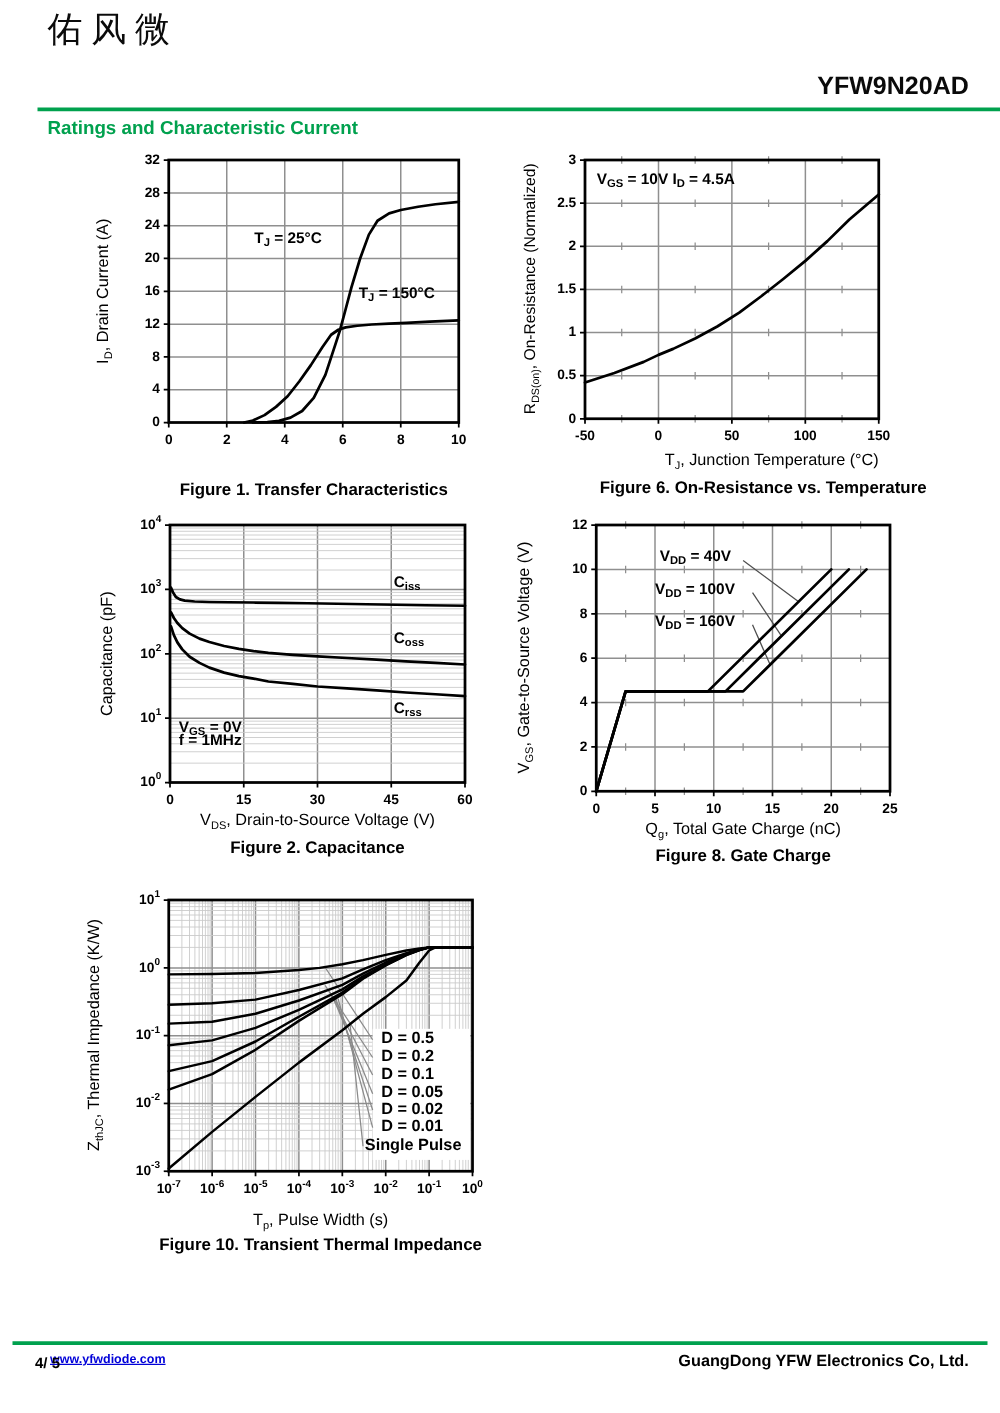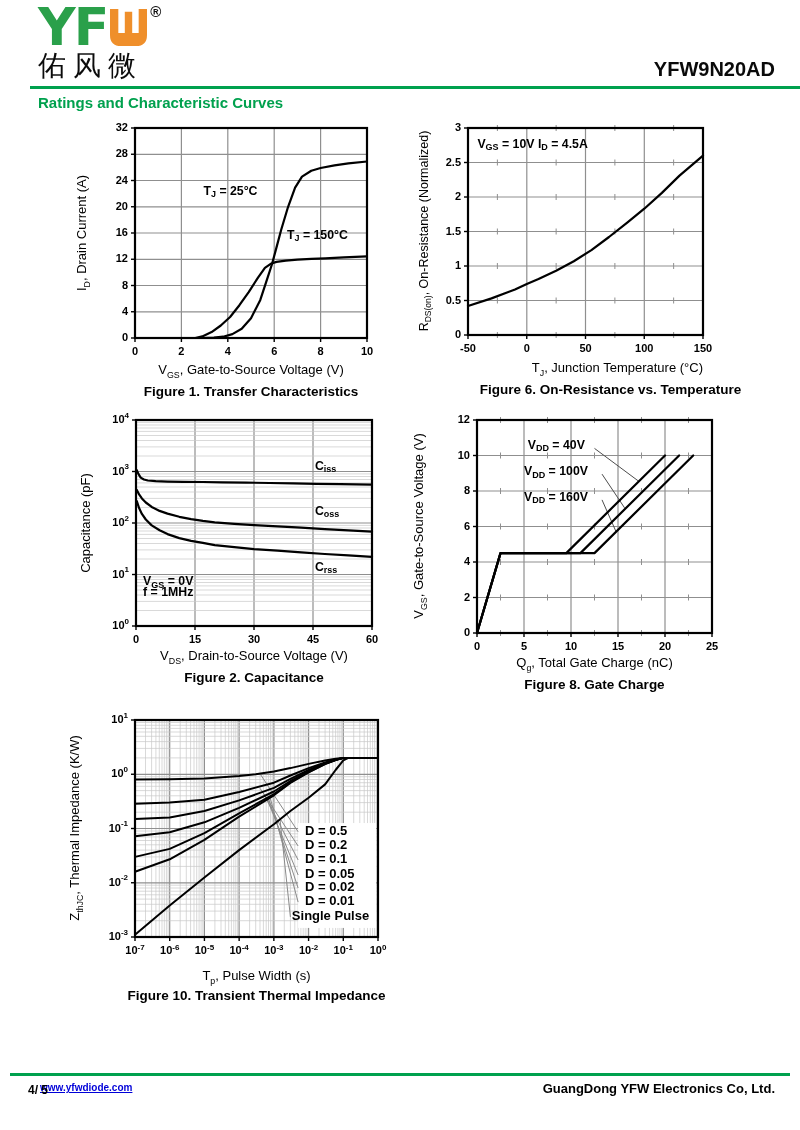--- a/index.html
+++ b/index.html
@@ -28,32 +28,25 @@
   .page-num{position:absolute;left:0;right:0;top:1083px;text-align:left;font-size:12px;font-weight:bold;padding-left:28px;}
   .company{position:absolute;right:25px;top:1081px;font-size:13px;font-weight:bold;}
 </style>
 </head>
 <body>
 
 <div class="page">
 
   <header>
     <div class="logo">
-      <div class="logo-row">
-        <span class="logo-yf">YF</span>
-        <svg class="logo-w" viewBox="0 0 40 40" width="37" height="37" aria-hidden="true">
-          <path d="M0,0 H9 V26 H16 V3 H24 V26 H31 V0 H40 V28 Q40,40 28,40 H12 Q0,40 0,28 Z" fill="#ef8f2b"></path>
-        </svg>
-        <span class="logo-reg">®</span>
-      </div>
       <div class="logo-cn">佑风微</div>
     </div>
     <div class="part-number">YFW9N20AD</div>
     <div class="green-rule"></div>
-    <div class="section-title">Ratings and Characteristic Curves</div>
+    <div class="section-title">Ratings and Characteristic Current</div>
   </header>
 
   <main>
 
     <section class="figure" id="fig5" style="left:60px;top:118px;width:330px;height:295px;">
       <svg width="330" height="240">
           <g>
             <line x1="121.4" y1="10" x2="121.4" y2="220" stroke="#8f8f8f" stroke-width="1.2"></line>
             <line x1="167.8" y1="10" x2="167.8" y2="220" stroke="#8f8f8f" stroke-width="1.2"></line>
             <line x1="214.2" y1="10" x2="214.2" y2="220" stroke="#8f8f8f" stroke-width="1.2"></line>
@@ -101,21 +94,20 @@
           <text x="68" y="141.25" font-size="11" font-weight="bold" text-anchor="end" fill="#000" font-family="&quot;Liberation Sans&quot;,&quot;DejaVu Sans&quot;,sans-serif" dominant-baseline="middle"><tspan>12</tspan></text>
           <text x="68" y="115" font-size="11" font-weight="bold" text-anchor="end" fill="#000" font-family="&quot;Liberation Sans&quot;,&quot;DejaVu Sans&quot;,sans-serif" dominant-baseline="middle"><tspan>16</tspan></text>
           <text x="68" y="88.75" font-size="11" font-weight="bold" text-anchor="end" fill="#000" font-family="&quot;Liberation Sans&quot;,&quot;DejaVu Sans&quot;,sans-serif" dominant-baseline="middle"><tspan>20</tspan></text>
           <text x="68" y="62.5" font-size="11" font-weight="bold" text-anchor="end" fill="#000" font-family="&quot;Liberation Sans&quot;,&quot;DejaVu Sans&quot;,sans-serif" dominant-baseline="middle"><tspan>24</tspan></text>
           <text x="68" y="36.25" font-size="11" font-weight="bold" text-anchor="end" fill="#000" font-family="&quot;Liberation Sans&quot;,&quot;DejaVu Sans&quot;,sans-serif" dominant-baseline="middle"><tspan>28</tspan></text>
           <text x="68" y="10" font-size="11" font-weight="bold" text-anchor="end" fill="#000" font-family="&quot;Liberation Sans&quot;,&quot;DejaVu Sans&quot;,sans-serif" dominant-baseline="middle"><tspan>32</tspan></text>
           <text x="143.44" y="73.65625" font-size="12.3" font-weight="bold" text-anchor="start" fill="#000" font-family="&quot;Liberation Sans&quot;,&quot;DejaVu Sans&quot;,sans-serif" dominant-baseline="middle"><tspan>T</tspan><tspan dy="3.2" font-size="9">J</tspan><tspan dy="-3.2"> = 25°C</tspan></text>
           <text x="226.96" y="117.62499999999999" font-size="12.3" font-weight="bold" text-anchor="start" fill="#000" font-family="&quot;Liberation Sans&quot;,&quot;DejaVu Sans&quot;,sans-serif" dominant-baseline="middle"><tspan>T</tspan><tspan dy="3.2" font-size="9">J</tspan><tspan dy="-3.2"> = 150°C</tspan></text>
         </svg>
       <div class="ylabel" style="left: 23px; top: 115px; font-size: 13px;">I<sub>D</sub>, Drain Current (A)</div>
-      <div class="xlabel" style="left: 75px; width: 232px; top: 244px;">V<sub>GS</sub>, Gate-to-Source Voltage (V)</div>
       <div class="caption" style="left: 55px; width: 272px; top: 266px;">Figure 1. Transfer Characteristics</div>
     </section>
 
     <section class="figure" id="fig6" style="left:405px;top:118px;width:345px;height:295px;">
       <svg width="345" height="240">
           <g>
             <line x1="121.8" y1="10" x2="121.8" y2="217" stroke="#8f8f8f" stroke-width="1.2"></line>
             <line x1="180.5" y1="10" x2="180.5" y2="217" stroke="#8f8f8f" stroke-width="1.2"></line>
             <line x1="239.3" y1="10" x2="239.3" y2="217" stroke="#8f8f8f" stroke-width="1.2"></line>
             <line x1="63" y1="182.5" x2="298" y2="182.5" stroke="#8f8f8f" stroke-width="1.2"></line>

